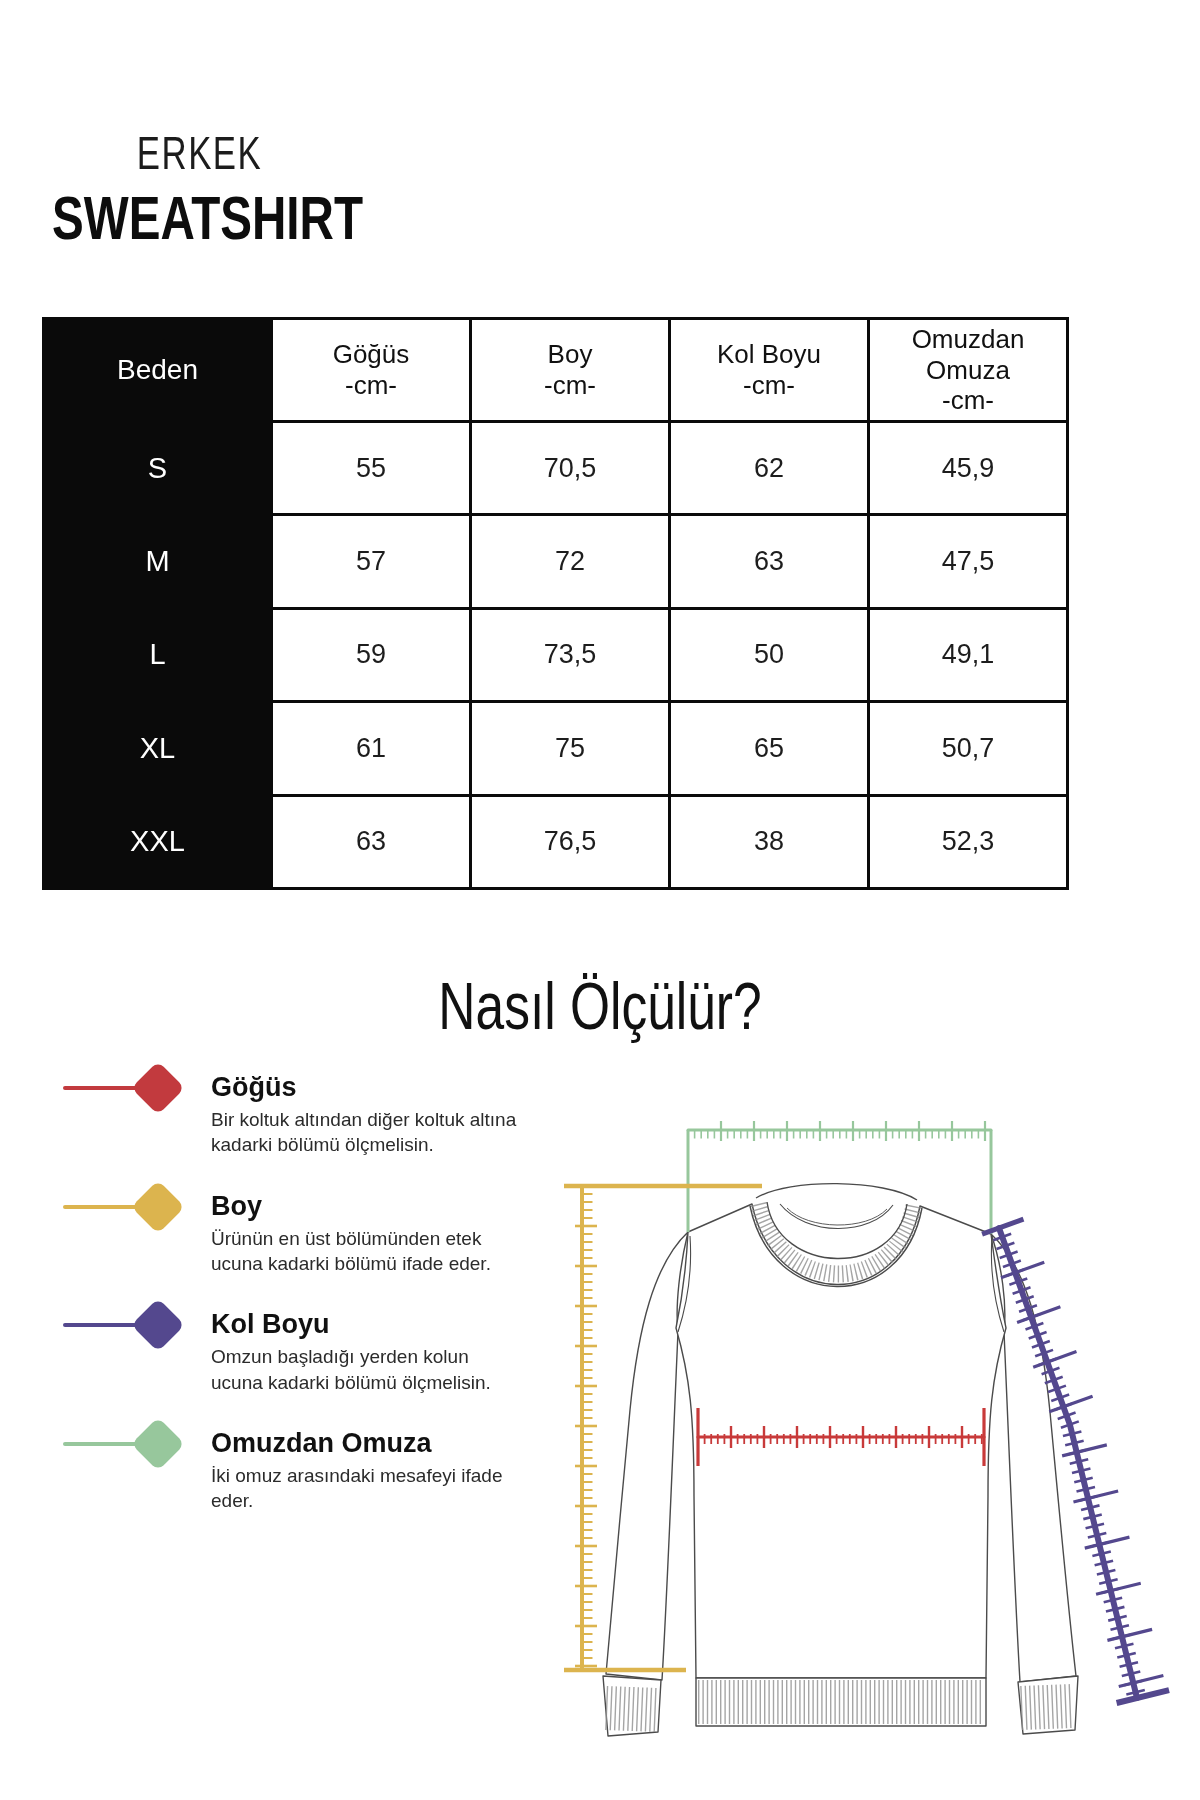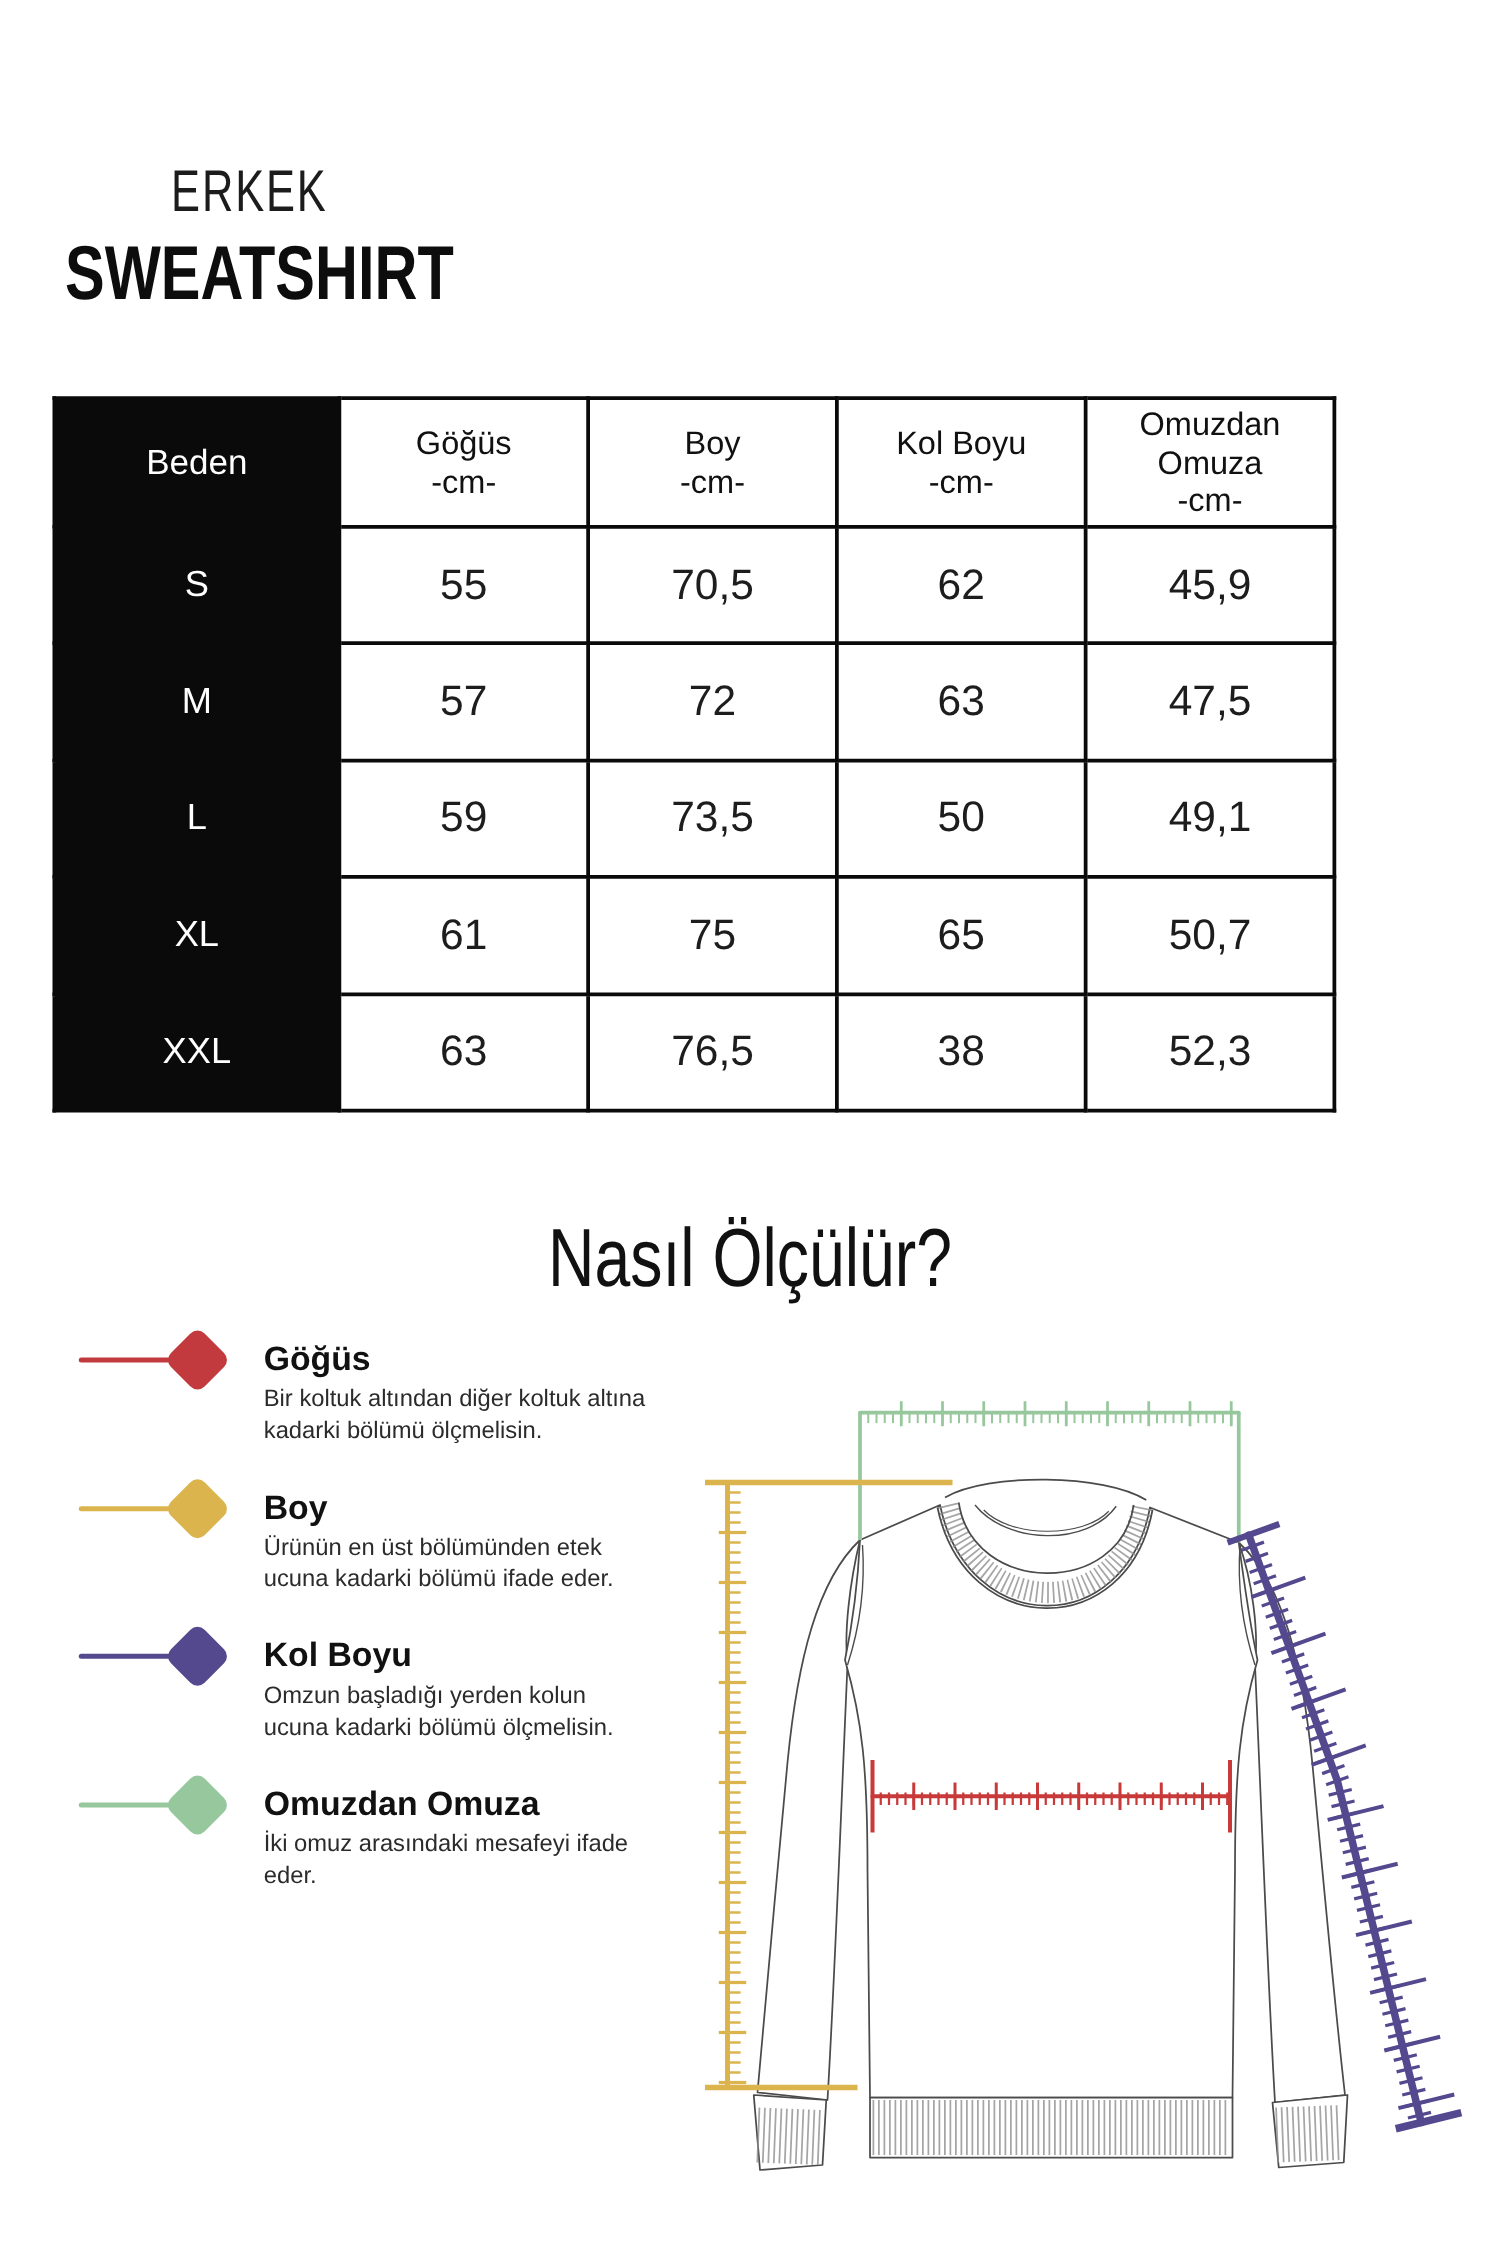--- a/index.html
+++ b/index.html
@@ -21,21 +21,21 @@
   table.size-table{position:absolute;left:42px;top:317px;width:1027px;height:573px;
         border-collapse:collapse;table-layout:fixed;}
   .size-table th,.size-table td{border:3px solid #0a0a0a;text-align:center;vertical-align:middle;
         padding:0;font-weight:400;}
   .size-table col.c0{width:228px;}
   .size-table thead th{height:100px;font-size:26px;font-weight:500;line-height:1.18;color:#111;}
   .size-table thead th .unit{display:block;font-weight:500;}
   .size-table th.dark{background:#0a0a0a;color:#ffffff;}
   .size-table thead th.dark{font-size:28px;font-weight:500;}
   .size-table tbody th.dark{font-size:29px;font-weight:400;}
-  .size-table tbody td{font-size:34px;color:#1d1d1d;}
+  .size-table tbody td{font-size:27px;color:#1d1d1d;}
 
   
   .how-title{position:absolute;left:0;top:968px;width:1200px;margin:0;text-align:center;
         font-size:66px;font-weight:500;color:#111;transform:scaleX(0.78);transform-origin:center;}
 
   .legend{position:absolute;left:63px;top:1070px;width:470px;}
   .legend-item{position:relative;padding-left:148px;margin-bottom:31px;}
   .legend-marker{position:absolute;left:0;top:0;width:120px;height:40px;}
   .marker-line{position:absolute;left:0;top:16px;width:94px;height:4px;border-radius:2px;}
   .marker-diamond{position:absolute;left:76px;top:-1px;width:38px;height:38px;border-radius:8px;

